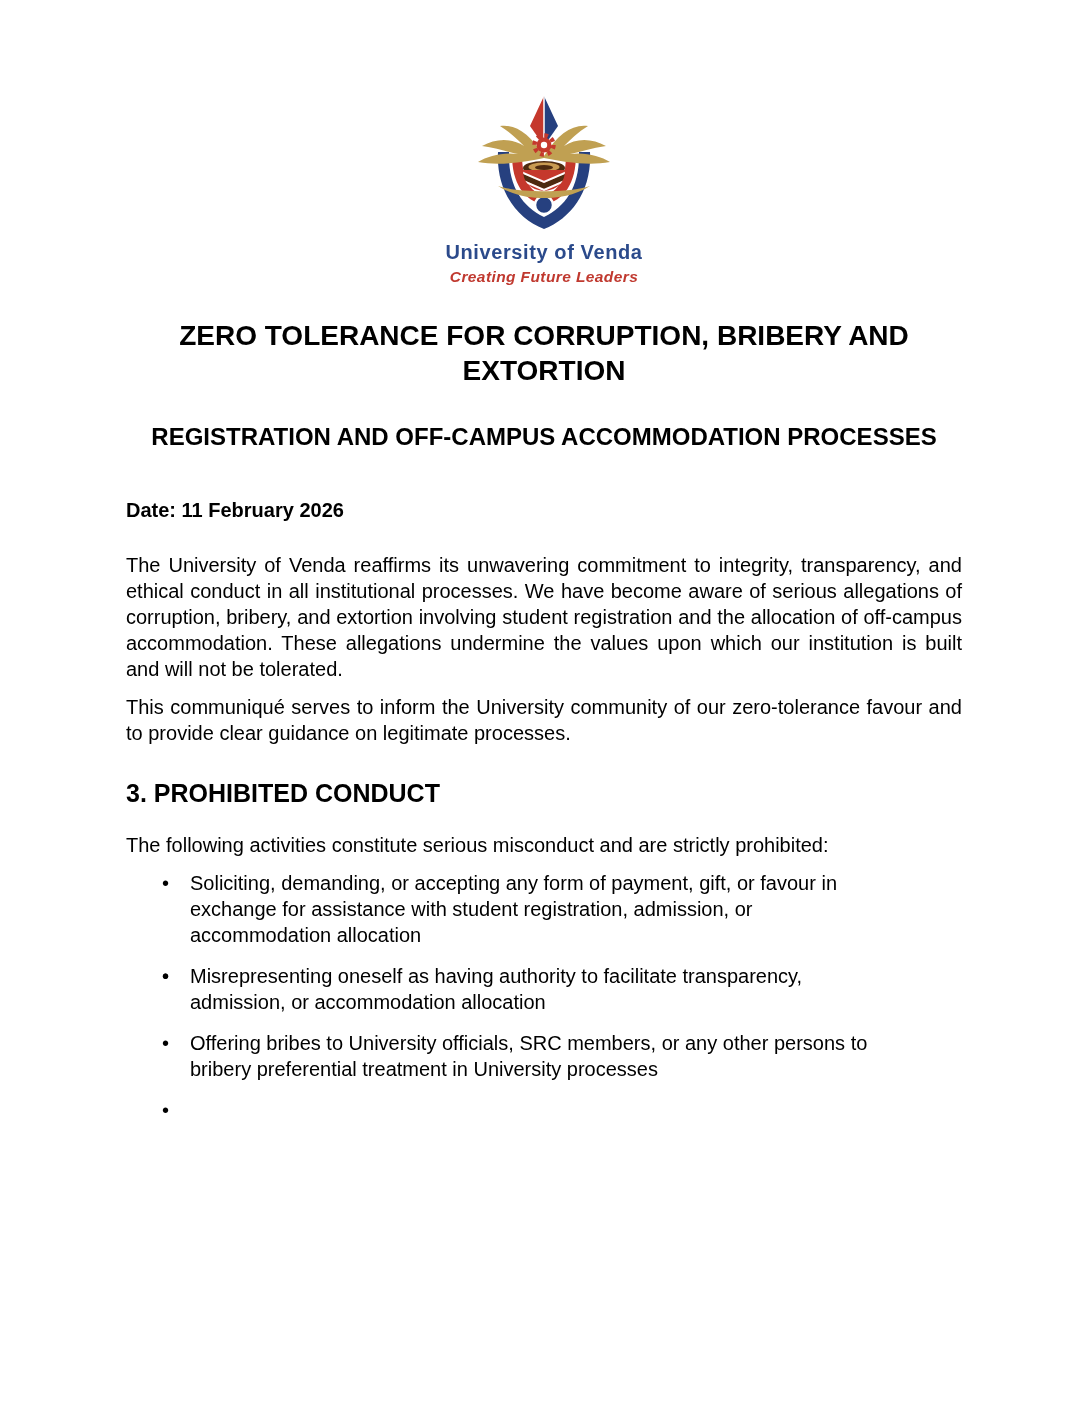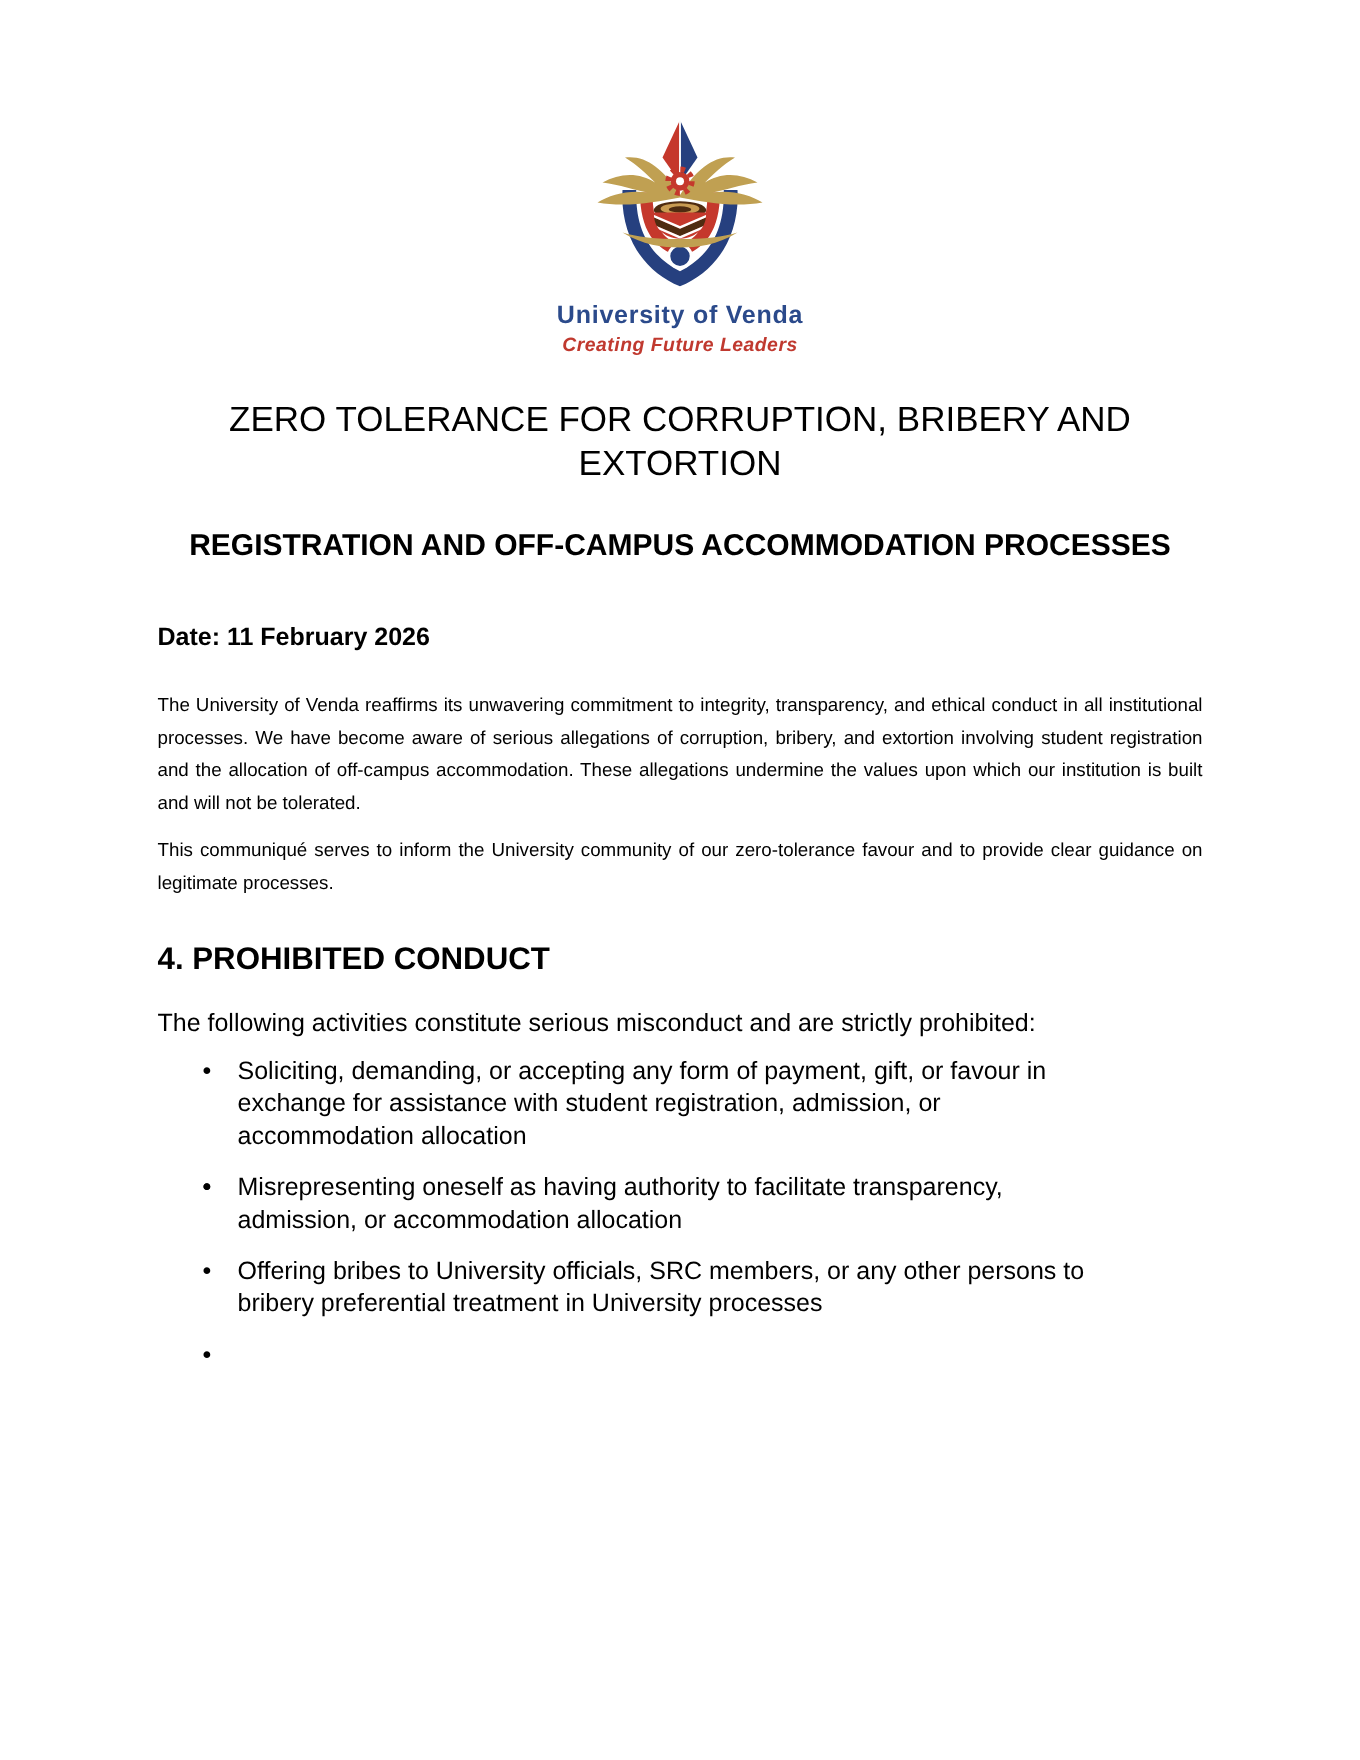--- a/index.html
+++ b/index.html
@@ -13,29 +13,29 @@
   .logo-svg { display:inline-block; }
   .logo-name {
     font-size:20px; font-weight:bold; color:#2B4A8B;
     letter-spacing:0.6px; line-height:24px; margin-top:2px;
   }
   .logo-tagline {
     font-size:15.5px; font-weight:bold; font-style:italic; color:#C0392F;
     letter-spacing:0.4px; line-height:19px; margin-top:3px;
   }
   .title {
-    font-size:28px; font-weight:normal; line-height:35px;
+    font-size:28px; font-weight:bold; line-height:35px;
     text-align:center; margin:32px 0 0 0;
   }
   .subtitle {
     font-size:24px; font-weight:bold; line-height:30px;
     text-align:center; margin:34px 0 0 0;
   }
   .date-line { font-size:20px; font-weight:bold; line-height:24px; margin:46px 0 0 0; }
-  .body-para { font-size:15px; line-height:26px; text-align:justify; margin:30px 0 0 0; }
+  .body-para { font-size:20px; line-height:26px; text-align:justify; margin:30px 0 0 0; }
   .body-para.second { margin-top:12px; }
   .section-heading { font-size:25px; font-weight:bold; line-height:30px; margin:32px 0 0 0; }
   .section-intro { font-size:20px; line-height:26px; margin:24px 0 0 0; }
   .bullet-list { list-style:none; margin:12px 0 0 0; padding:0; }
   .bullet-list li {
     position:relative; font-size:20px; line-height:26px;
     padding-left:64px; margin:0 0 15px 0; max-width:772px; box-sizing:border-box;
   }
   .bullet-list .marker { position:absolute; left:36px; top:0; }
   .page-number {
@@ -98,21 +98,21 @@
   <h1 class="title">ZERO TOLERANCE FOR CORRUPTION, BRIBERY AND EXTORTION</h1>
 
   <h2 class="subtitle">REGISTRATION AND OFF-CAMPUS ACCOMMODATION PROCESSES</h2>
 
   <p class="date-line">Date: 11 February 2026</p>
 
   <p class="body-para">The University of Venda reaffirms its unwavering commitment to integrity, transparency, and ethical conduct in all institutional processes. We have become aware of serious allegations of corruption, bribery, and extortion involving student registration and the allocation of off-campus accommodation. These allegations undermine the values upon which our institution is built and will not be tolerated.</p>
 
   <p class="body-para second">This communiqué serves to inform the University community of our zero-tolerance favour and to provide clear guidance on legitimate processes.</p>
 
-  <h3 class="section-heading">4. PROHIBITED CONDUCT</h3>
+  <h3 class="section-heading">3. PROHIBITED CONDUCT</h3>
 
   <p class="section-intro">The following activities constitute serious misconduct and are strictly prohibited:</p>
 
   <ul class="bullet-list">
     <li>
       <span class="marker">•</span>
       <span>Soliciting, demanding, or accepting any form of payment, gift, or favour in exchange for assistance with student registration, admission, or accommodation allocation</span>
     </li>
     <li>
       <span class="marker">•</span>

